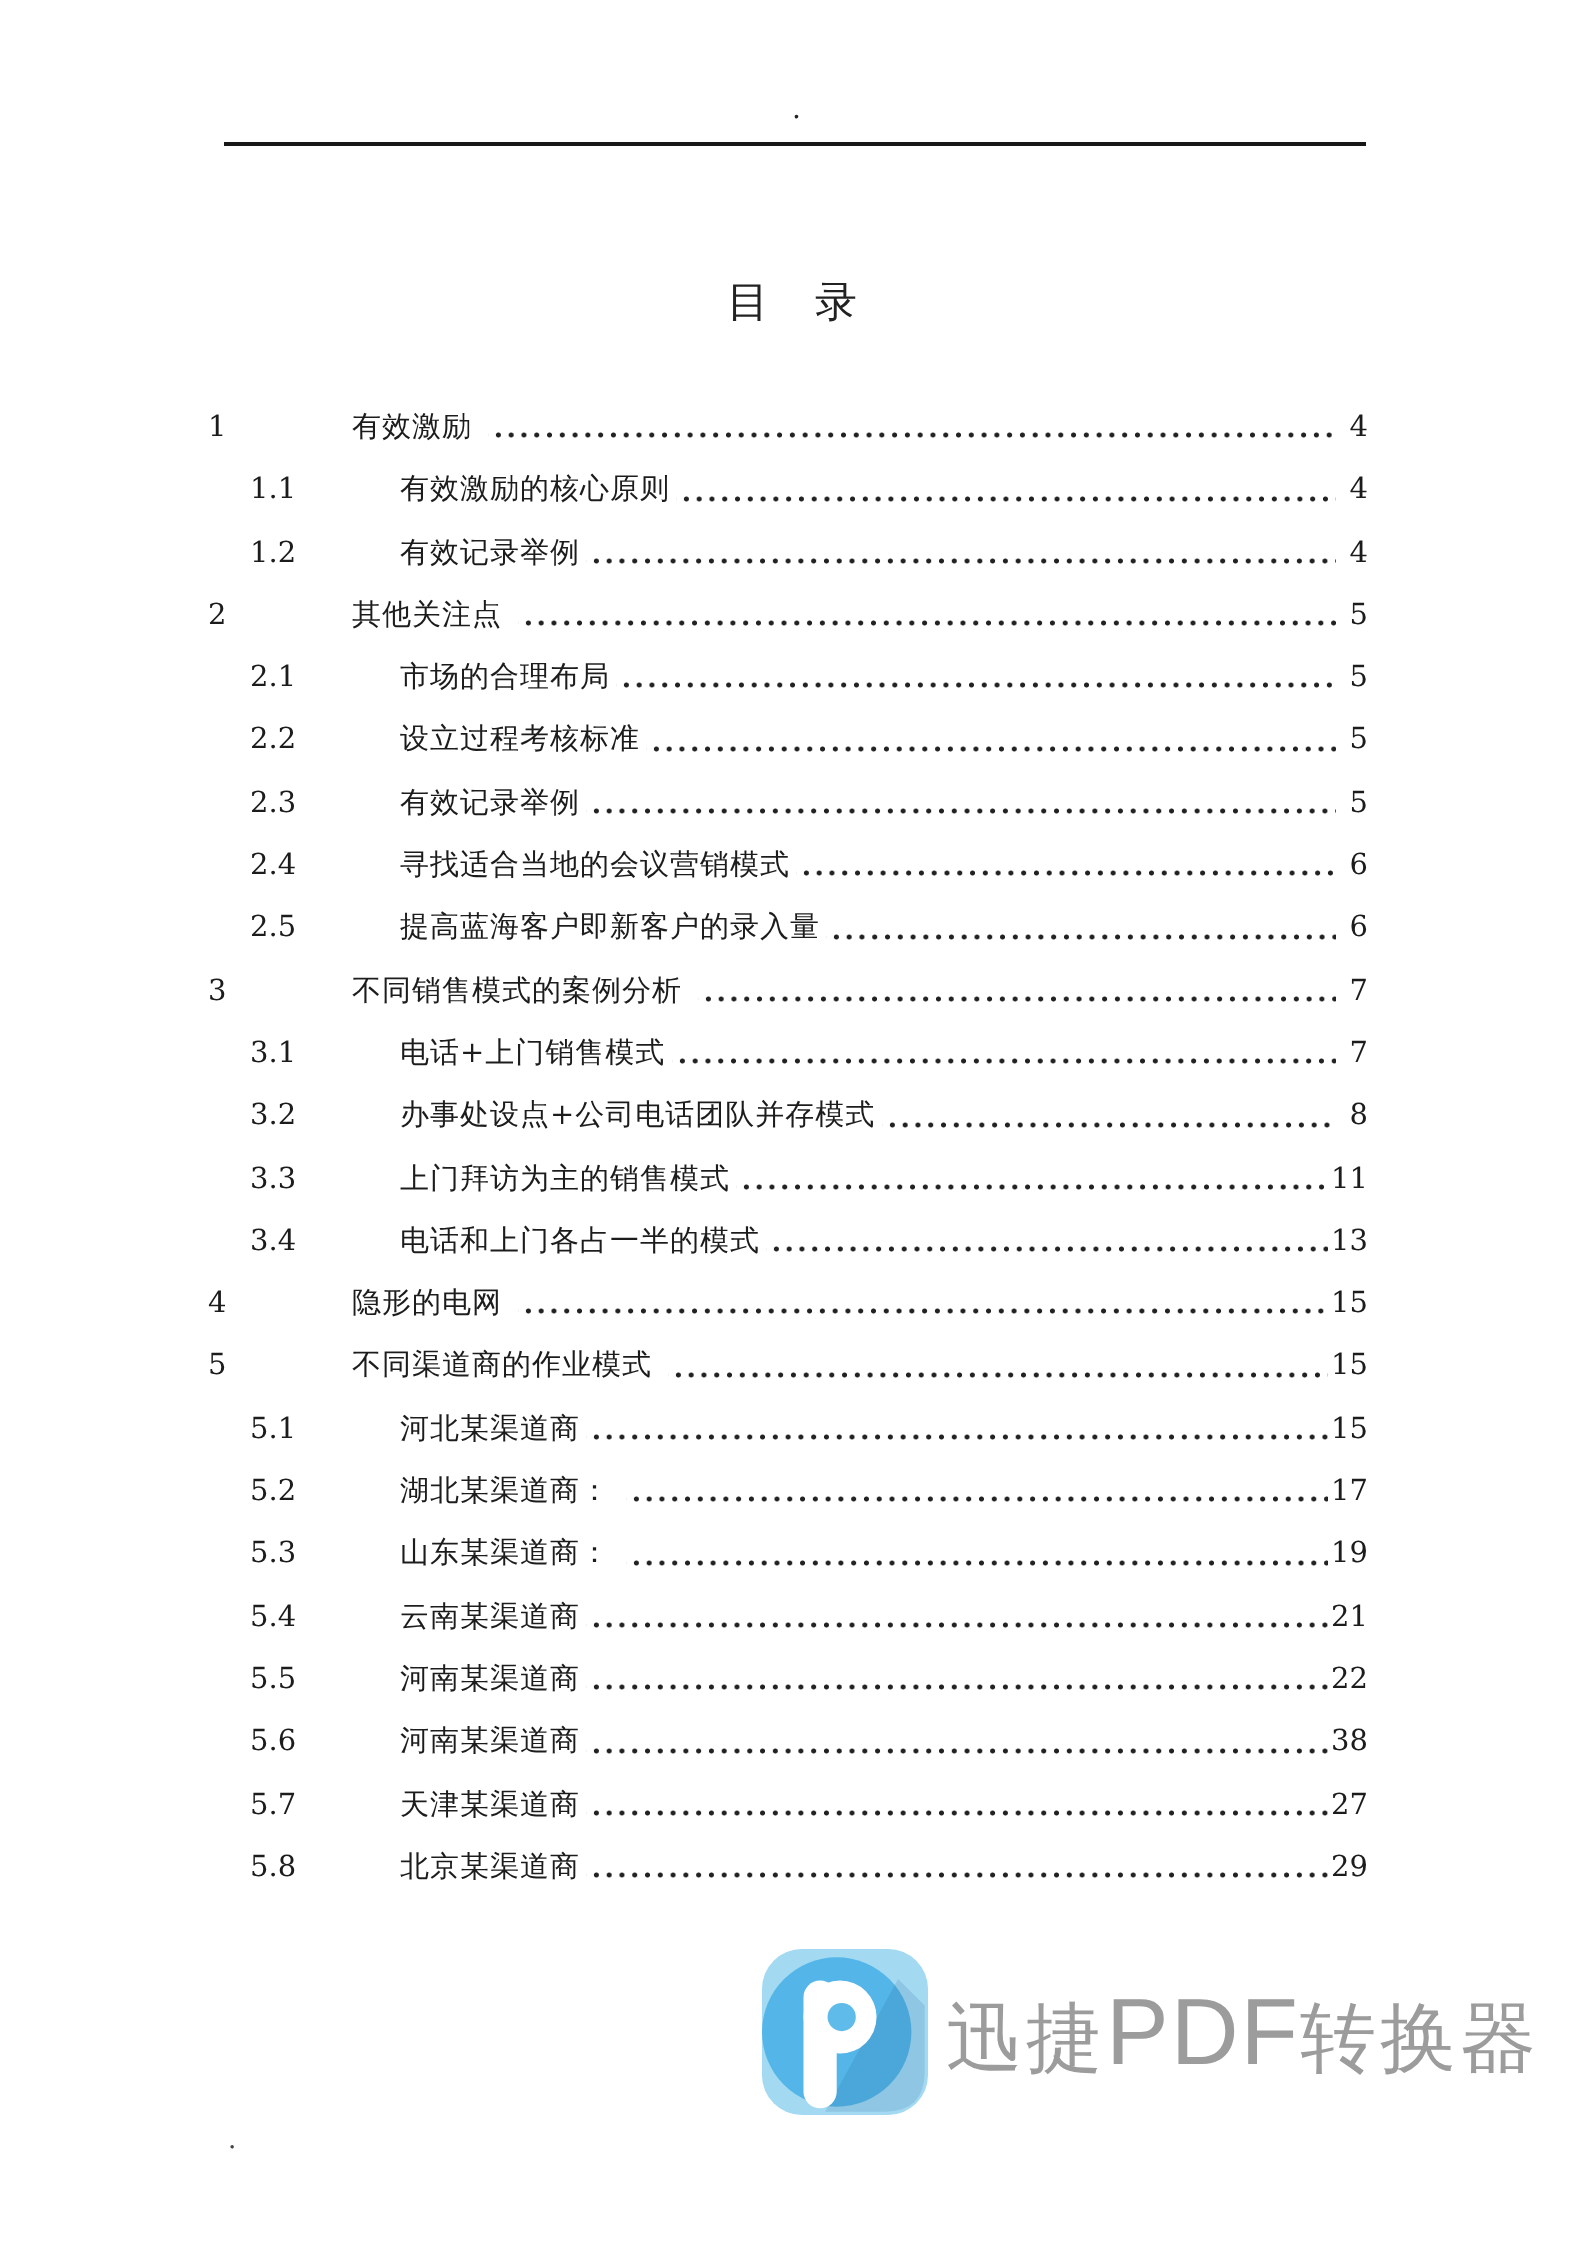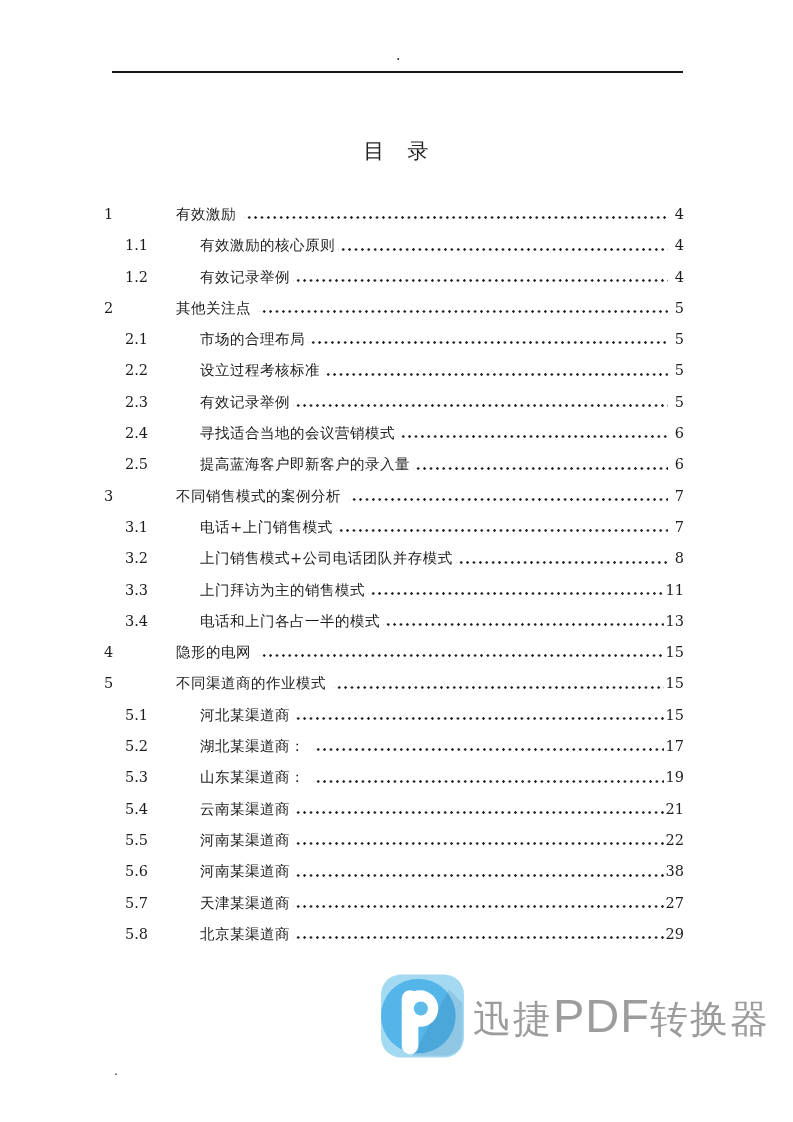--- a/index.html
+++ b/index.html
@@ -121,21 +121,21 @@
         <span class="pg">7</span>
       </div>
       <div class="toc-row l2">
         <span class="num">3.1</span>
         <span class="label">电话+上门销售模式</span>
         <span class="leader"></span>
         <span class="pg">7</span>
       </div>
       <div class="toc-row l2">
         <span class="num">3.2</span>
-        <span class="label">上门销售模式+公司电话团队并存模式</span>
+        <span class="label">办事处设点+公司电话团队并存模式</span>
         <span class="leader"></span>
         <span class="pg">8</span>
       </div>
       <div class="toc-row l2">
         <span class="num">3.3</span>
         <span class="label">上门拜访为主的销售模式</span>
         <span class="leader"></span>
         <span class="pg">11</span>
       </div>
       <div class="toc-row l2">

